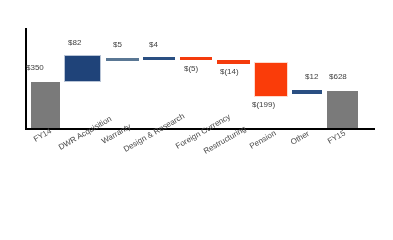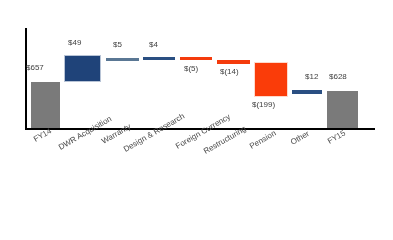--- a/index.html
+++ b/index.html
@@ -79,22 +79,22 @@
       <div class="bar navy" style="left: 64px; top: 55px; width: 37px; height: 27px;"></div>
       <div class="bar navy thin muted" style="left: 106px; top: 58px; width: 33px; height: 3px;"></div>
       <div class="bar navy thin" style="left: 143px; top: 57px; width: 32px; height: 3px;"></div>
       <div class="bar red thin" style="left: 180px; top: 57px; width: 32px; height: 3px;"></div>
       <div class="bar red thin" style="left: 217px; top: 60px; width: 33px; height: 4px;"></div>
       <div class="bar red" style="left: 254px; top: 62px; width: 34px; height: 35px;"></div>
       <div class="bar navy thin" style="left: 292px; top: 90px; width: 30px; height: 4px;"></div>
       <div class="bar gray" style="left: 327px; top: 91px; width: 31px; height: 37px;"></div>
     </div>
   <div id="value-labels-layer">
-      <div class="vlabel" style="left: 26px; top: 63px;">$657</div>
-      <div class="vlabel" style="left: 68px; top: 38px;">$49</div>
+      <div class="vlabel" style="left: 26px; top: 63px;">$350</div>
+      <div class="vlabel" style="left: 68px; top: 38px;">$82</div>
       <div class="vlabel" style="left: 113px; top: 40px;">$5</div>
       <div class="vlabel" style="left: 149px; top: 40px;">$4</div>
       <div class="vlabel" style="left: 184px; top: 64px;">$(5)</div>
       <div class="vlabel" style="left: 220px; top: 67px;">$(14)</div>
       <div class="vlabel" style="left: 252px; top: 100px;">$(199)</div>
       <div class="vlabel" style="left: 297px; top: 72px; margin-left: 8px;">$12</div>
       <div class="vlabel" style="left: 329px; top: 72px;">$628</div>
     </div>
   <div id="category-labels-layer">
       <div class="catlabel" style="left: 32px; top: 136px;">FY14</div>

